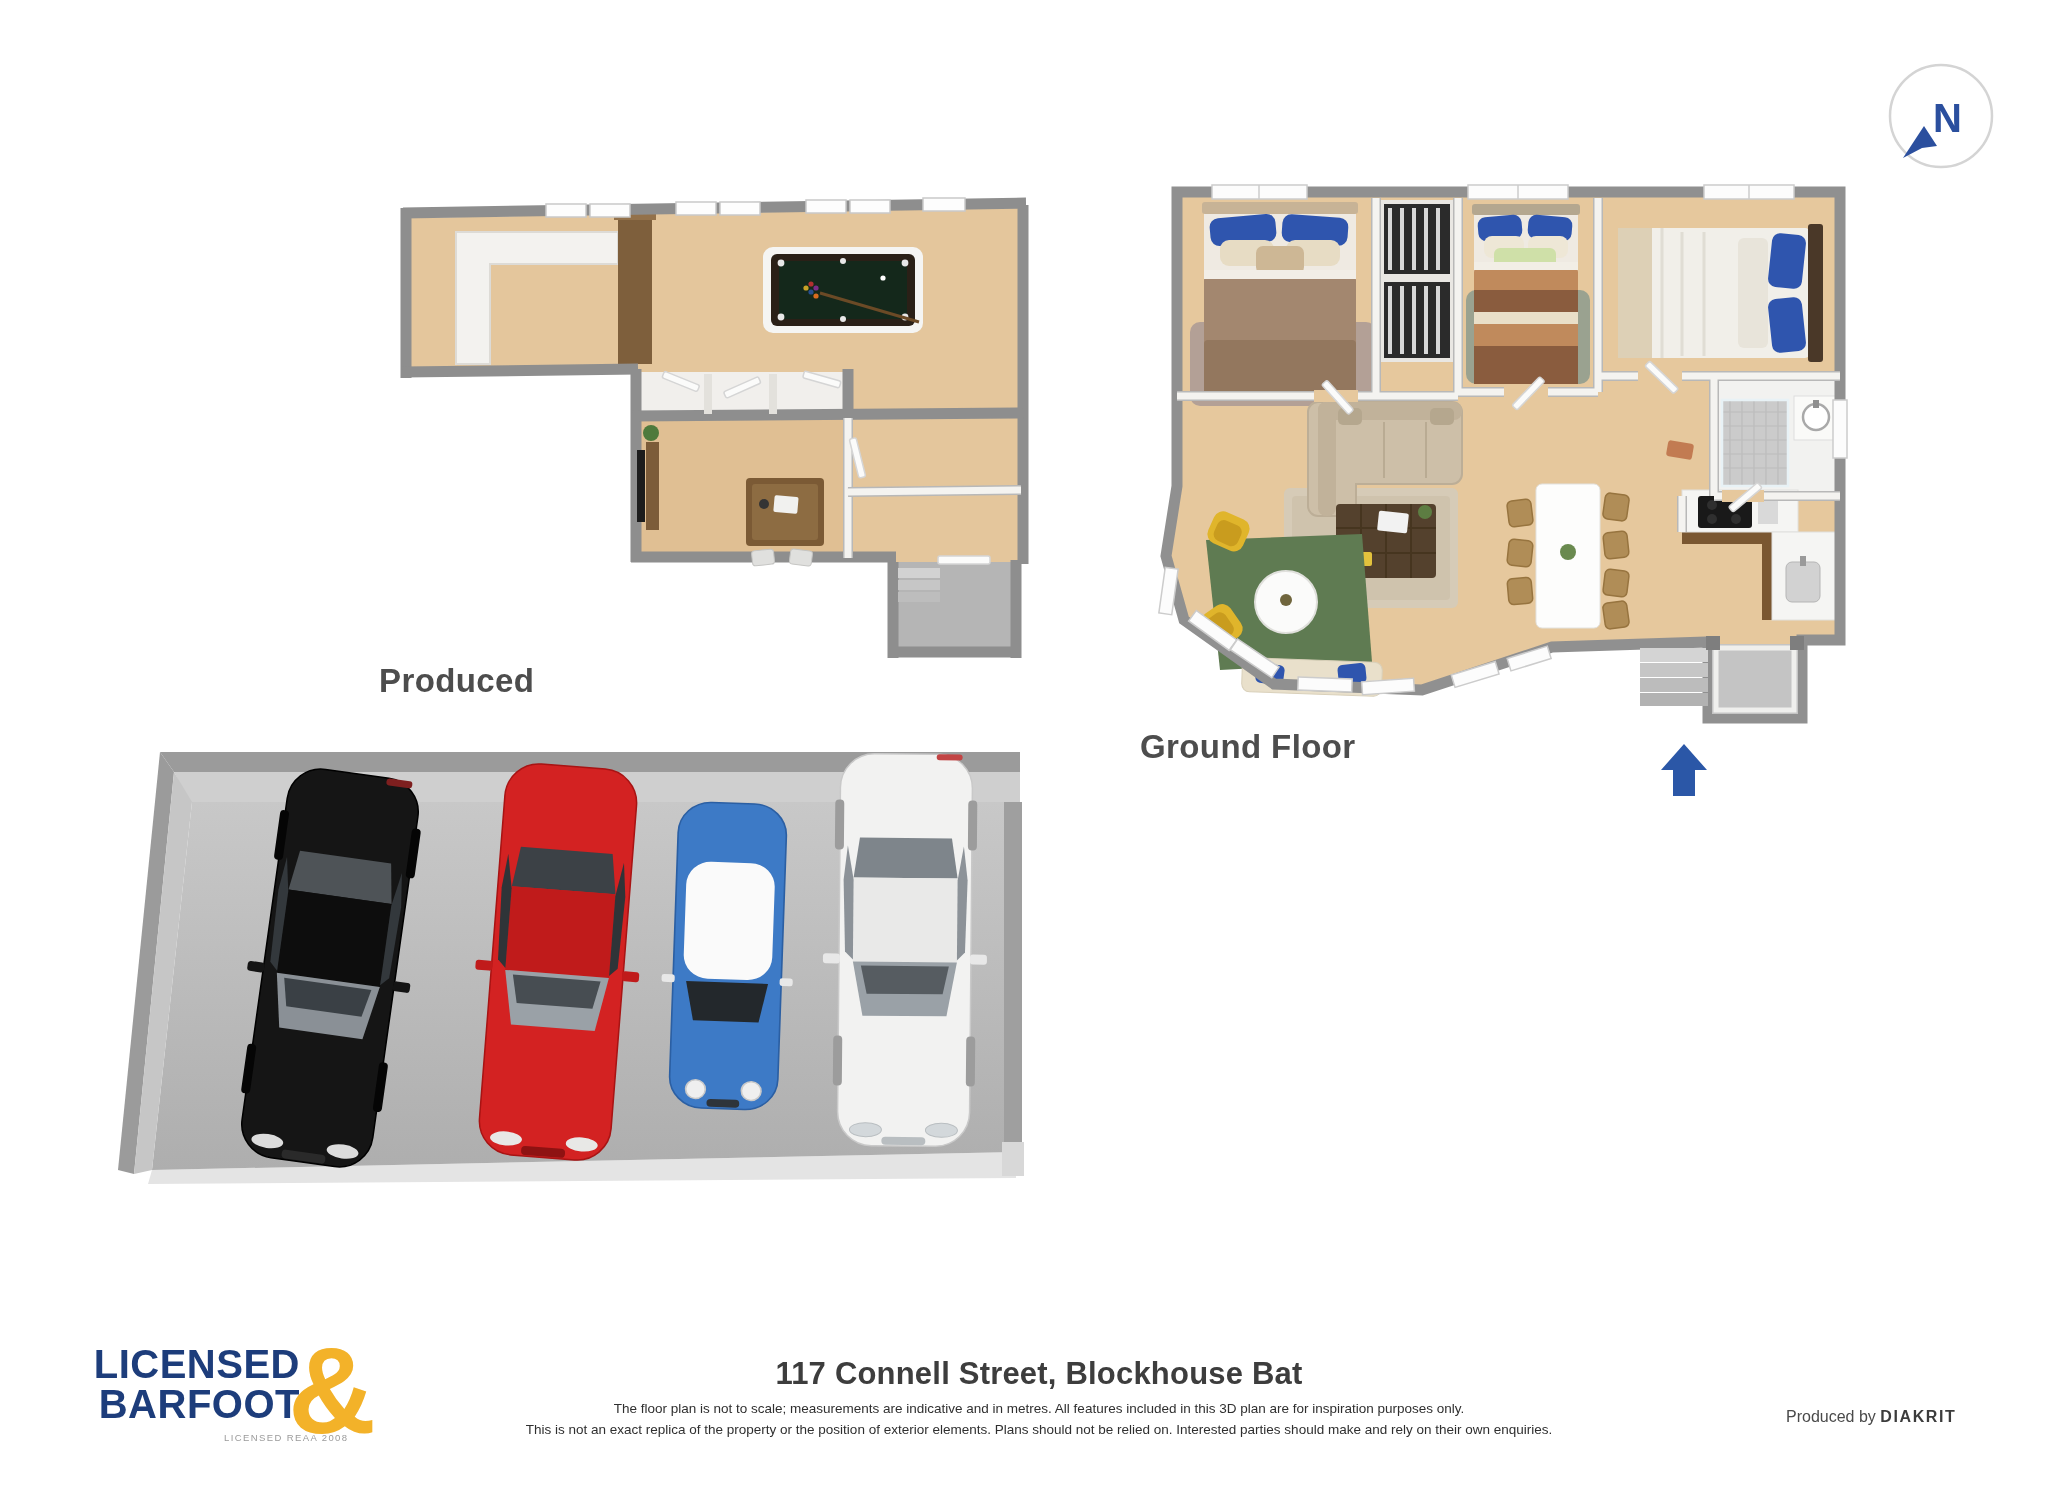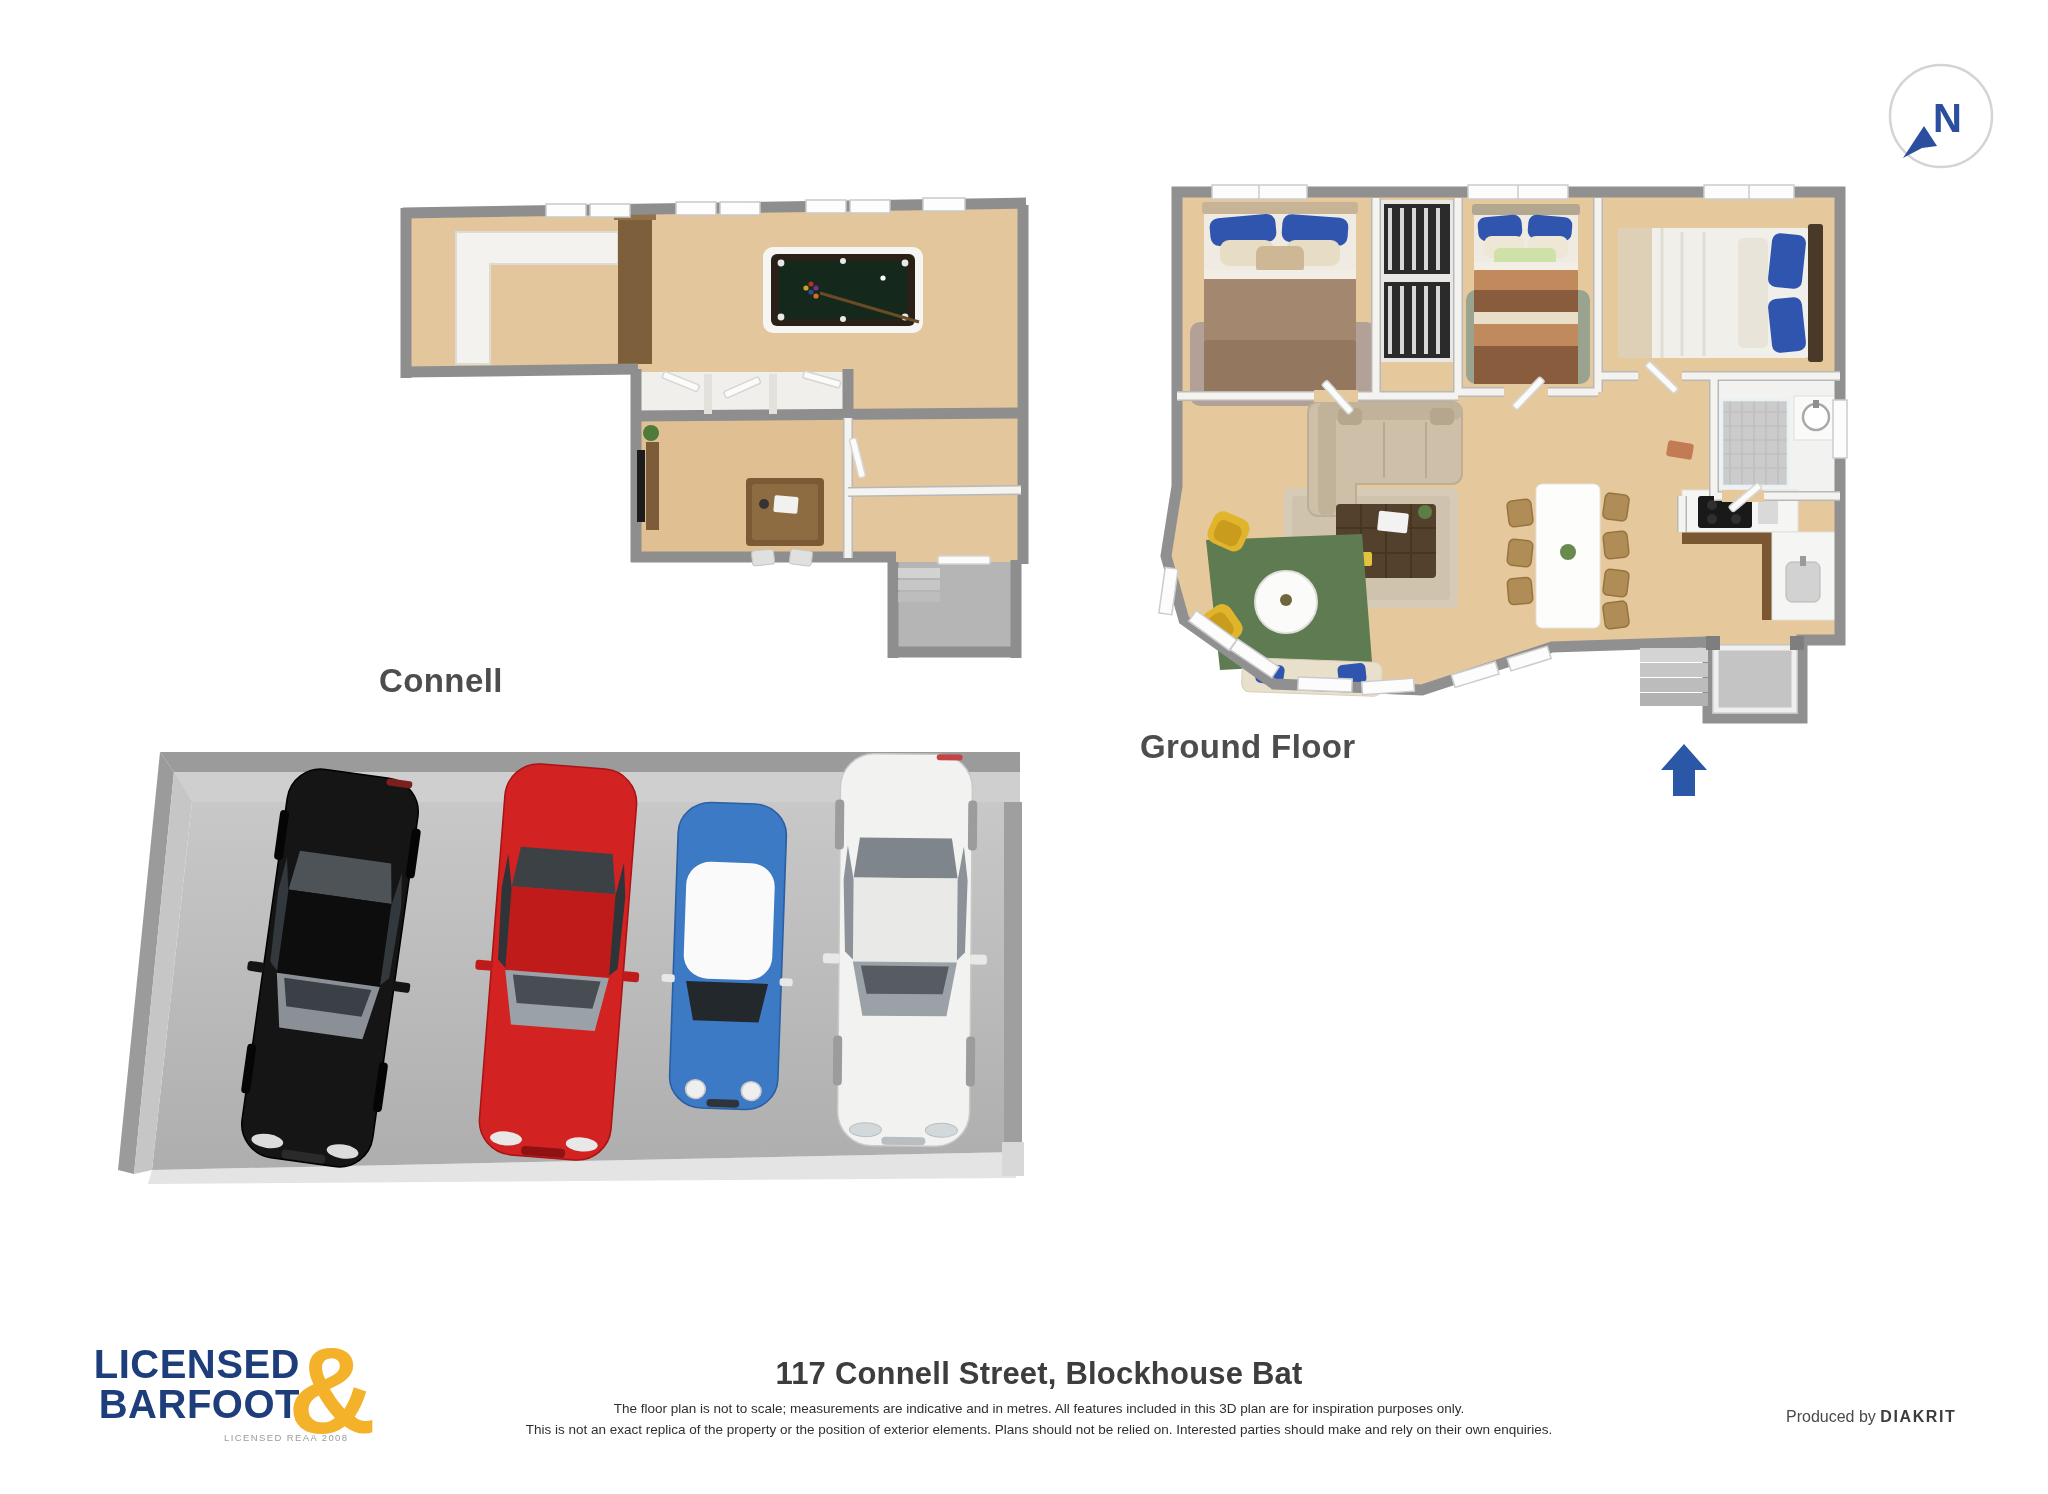--- a/index.html
+++ b/index.html
@@ -127,21 +127,21 @@
       <rect x="259" y="298" width="8" height="72" fill="#1c1c1c"></rect>
       <circle cx="273" cy="281" r="8" fill="#4e7a3c"></circle>
       <rect x="368" y="326" width="78" height="68" rx="4" fill="#7b5a35"></rect>
       <rect x="374" y="332" width="66" height="56" rx="3" fill="#8d6c42"></rect>
       <rect x="396" y="344" width="24" height="17" rx="2" fill="#f1f1ef" transform="rotate(5 408 352)"></rect>
       <circle cx="386" cy="352" r="5" fill="#343434"></circle>
       <rect x="374" y="398" width="22" height="15" rx="3" fill="#e0e0de" stroke="#c5c5c3" transform="rotate(-6 385 405)"></rect>
       <rect x="412" y="398" width="22" height="15" rx="3" fill="#e0e0de" stroke="#c5c5c3" transform="rotate(7 423 405)"></rect>
     </g>
   </svg>
-  <div class="plan-label" id="basement-label">Connell</div>
+  <div class="plan-label" id="basement-label">Produced</div>
 
   <svg id="ground-svg" width="740" height="660" viewBox="0 0 740 660">
 
     <polygon points="55,42 718,42 718,490 680,490 680,568 586,568 586,492 430,497 300,540 152,534 62,470 44,406 55,336" fill="#e6c89d"></polygon>
 
     <g>
       <rect x="592" y="228" width="126" height="118" fill="#f2f2f0"></rect>
       <rect x="600" y="250" width="66" height="86" fill="#cbcbcb"></rect>
       <path d="M608 250 v86 M620 250 v86 M632 250 v86 M644 250 v86 M656 250 v86 M600 262 h66 M600 276 h66 M600 290 h66 M600 304 h66 M600 318 h66" stroke="#bcbcbc" stroke-width="1.2"></path>
       <rect x="600" y="250" width="66" height="86" fill="none" stroke="#e8f2f6" stroke-width="2.5"></rect>

